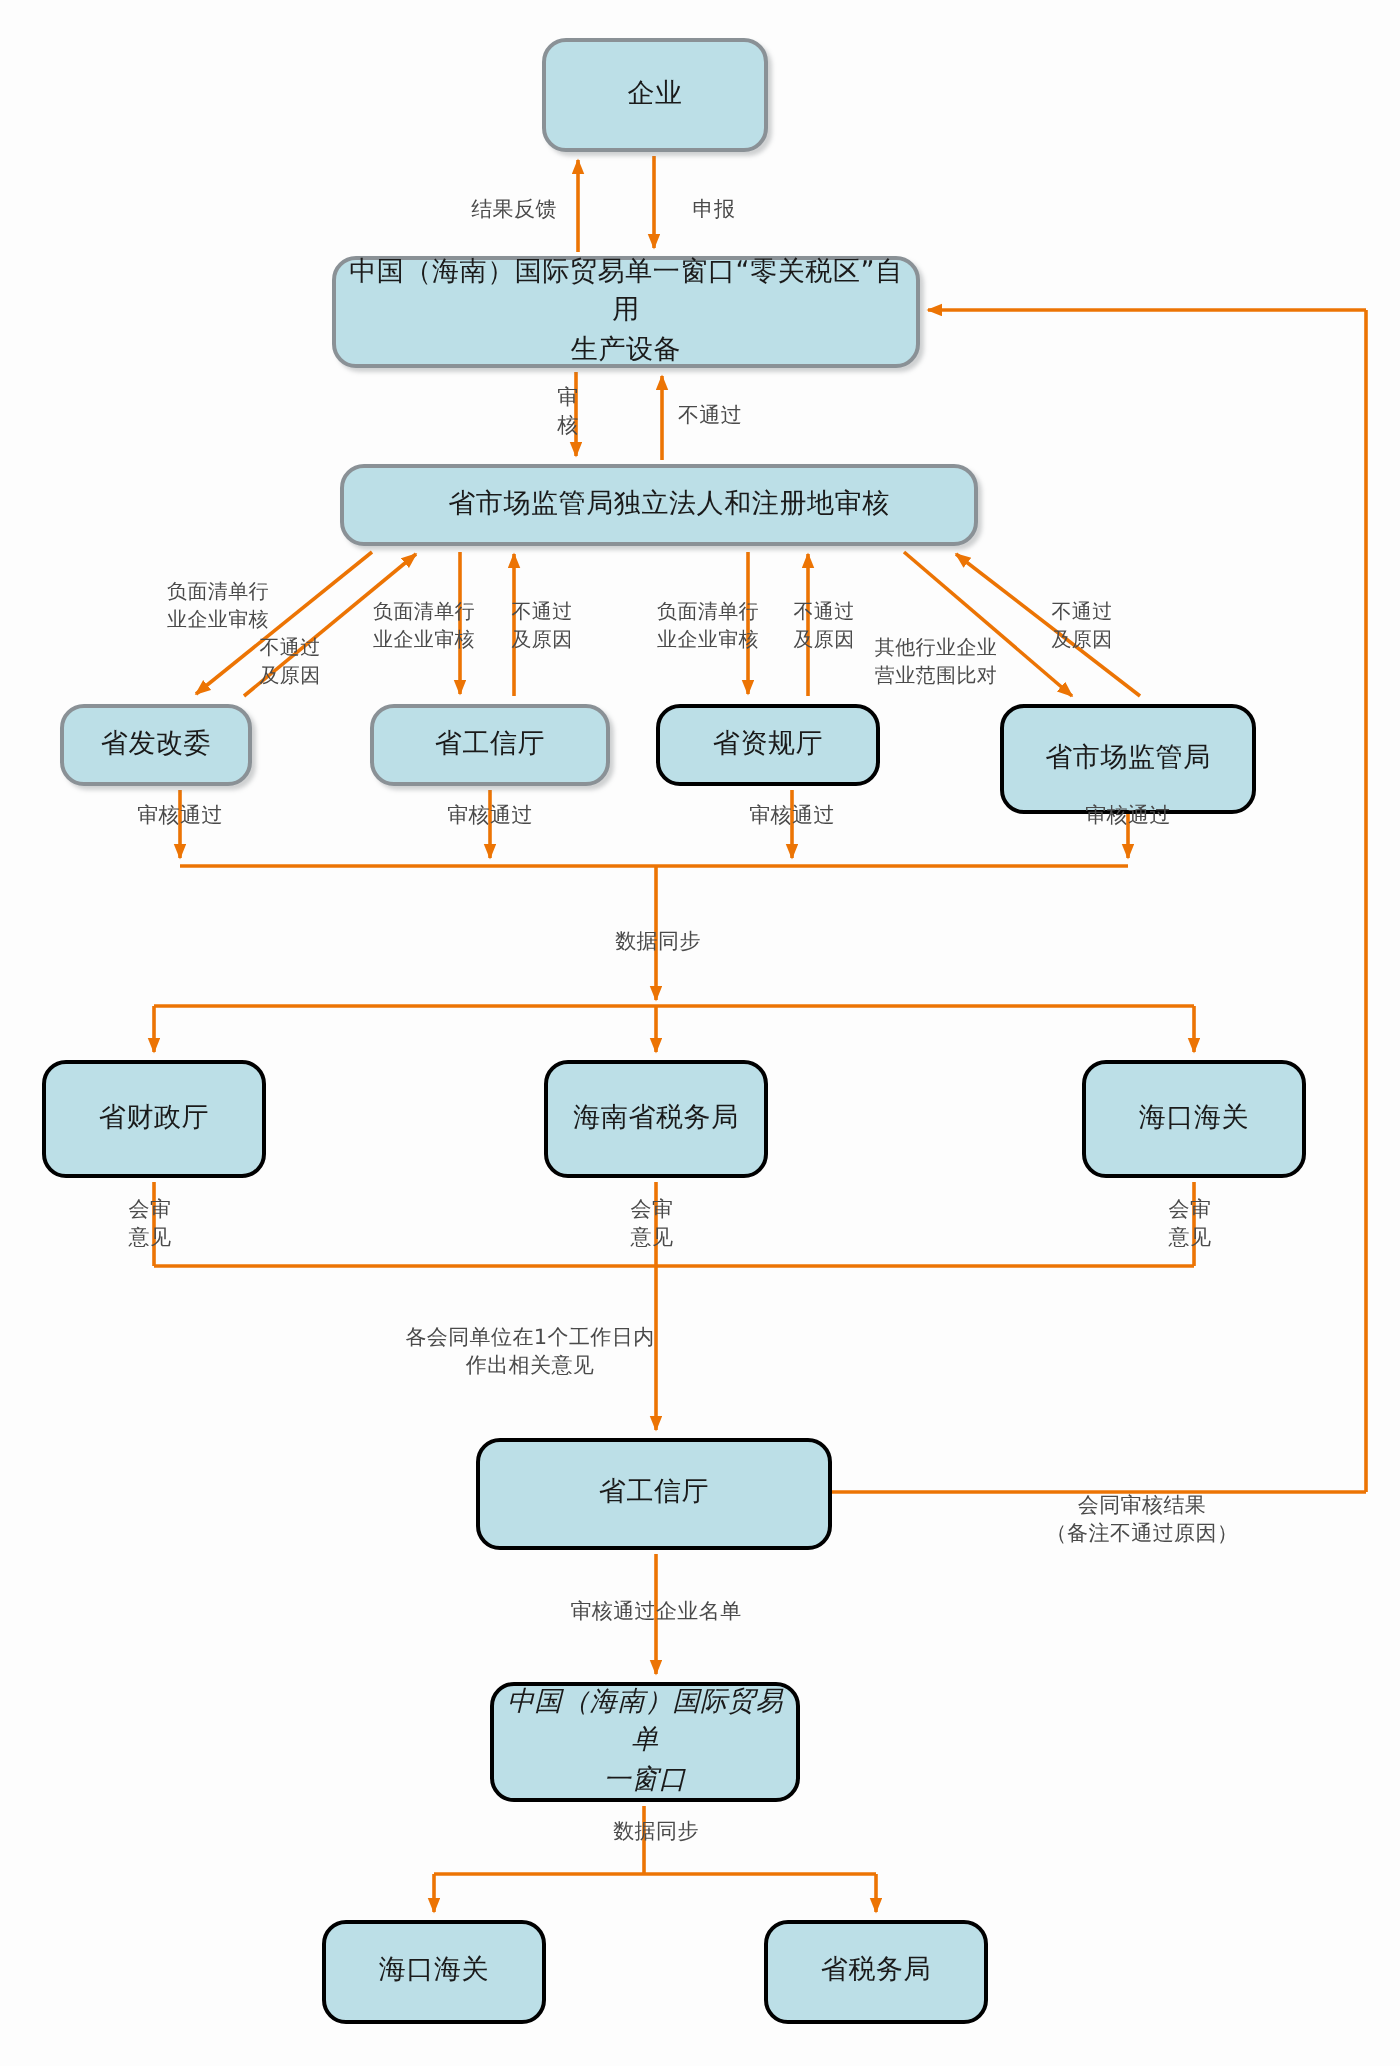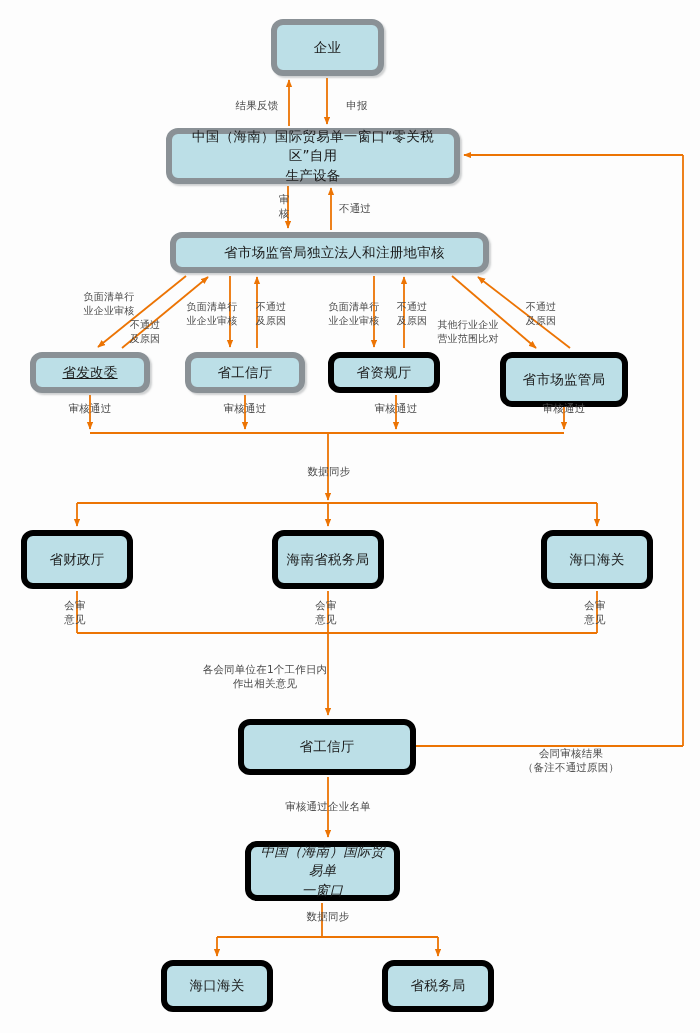--- a/index.html
+++ b/index.html
@@ -22,21 +22,21 @@
     position: absolute;
     left: 0;
     top: 0;
     width: 700px;
     height: 1033px;
   }
   .node {
     position: absolute;
     box-sizing: border-box;
     background: #bcdfe7;
-    border: 6px solid #000000;
+    border: 2px solid #000000;
     border-radius: 12px;
     display: flex;
     align-items: center;
     justify-content: center;
     text-align: center;
     color: #1a1a1a;
     font-size: 13.5px;
     line-height: 1.45;
     letter-spacing: 0.3px;
     padding: 2px 6px;
@@ -155,21 +155,21 @@
 
   <div class="node gray" style="left:166px; top:128px; width:294px; height:56px;">
     <span class="node-label">中国（海南）国际贸易单一窗口“零关税区”自用
 生产设备</span>
   </div>
 
   <div class="node gray" style="left:170px; top:232px; width:319px; height:41px;padding-left:16px;">
     <span class="node-label">省市场监管局独立法人和注册地审核</span>
   </div>
 
-  <div class="node gray" style="left:30px; top:352px; width:120px; height:41px;text-decoration:underline;">
+  <div class="node gray" style="left:30px; top:352px; width:96px; height:41px;">
     <span class="node-label">省发改委</span>
   </div>
 
   <div class="node gray" style="left:185px; top:352px; width:120px; height:41px;">
     <span class="node-label">省工信厅</span>
   </div>
 
   <div class="node" style="left:328px; top:352px; width:112px; height:41px;">
     <span class="node-label">省资规厅</span>
   </div>

